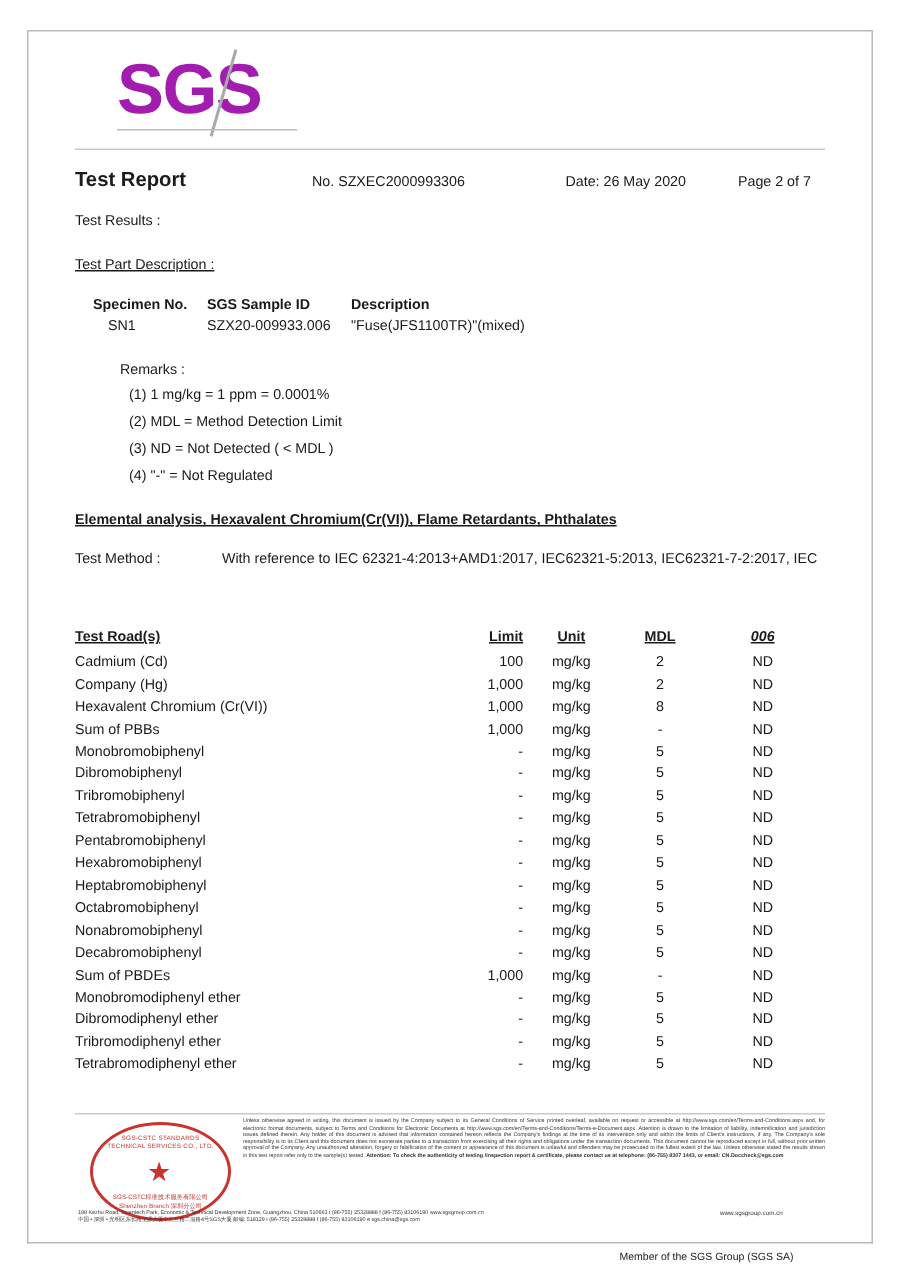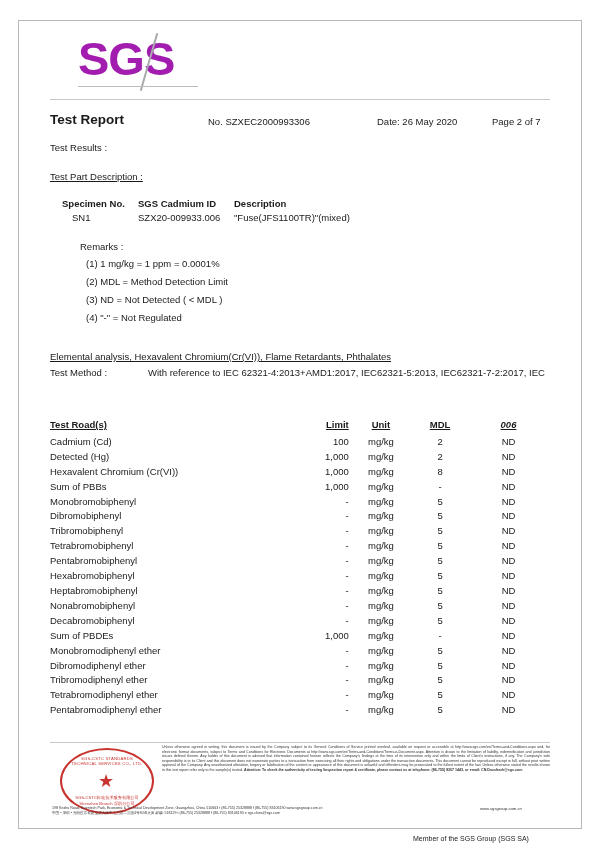--- a/index.html
+++ b/index.html
@@ -122,23 +122,23 @@
 
   .remarks-lbl   { left: 50px;  top: 241px; padding-left: 30px; }
   .rm1 { left: 86px; top: 258px; }
   .rm2 { left: 86px; top: 276px; }
   .rm3 { left: 86px; top: 294px; }
   .rm4 { left: 86px; top: 312px; }
 
   .section-head {
     position: absolute;
     left: 50px;
-    top: 351px;
-    font-size: 9.5px;
-    font-weight: normal;
+    top: 341px;
+    font-size: 9.5px;
+    font-weight: bold;
     text-decoration: underline;
   }
 
   .method-lbl { left: 50px;  top: 367px; }
   .method-l1  { left: 148px; top: 367px; }
   .method-l2  { left: 128px; top: 381px; }
 
   
   .tbl {
     position: absolute;
@@ -284,21 +284,21 @@
 
   <div class="title">Test Report</div>
   <div class="hdr-no">No. SZXEC2000993306</div>
   <div class="hdr-date">Date: 26 May 2020</div>
   <div class="hdr-page">Page 2 of 7</div>
 
   <div class="lbl results-lbl">Test Results :</div>
   <div class="lbl partdesc-lbl u">Test Part Description :</div>
 
   <div class="lbl spec-hdr-no">Specimen No.</div>
-  <div class="lbl spec-hdr-id">SGS Cadmium ID</div>
+  <div class="lbl spec-hdr-id">SGS Sample ID</div>
   <div class="lbl spec-hdr-desc">Description</div>
   <div class="lbl spec-no">SN1</div>
   <div class="lbl spec-id">SZX20-009933.006</div>
   <div class="lbl spec-desc">"Fuse(JFS1100TR)"(mixed)</div>
 
   <div class="lbl remarks-lbl">Remarks :</div>
   <div class="lbl rm1">(1) 1 mg/kg = 1 ppm = 0.0001%</div>
   <div class="lbl rm2">(2) MDL = Method Detection Limit</div>
   <div class="lbl rm3">(3) ND = Not Detected ( &lt; MDL )</div>
   <div class="lbl rm4">(4) "-" = Not Regulated</div>
@@ -321,21 +321,21 @@
       </thead>
       <tbody>
           <tr>
             <td class="c-item">Cadmium (Cd)</td>
             <td class="c-limit">100</td>
             <td class="c-unit">mg/kg</td>
             <td class="c-mdl">2</td>
             <td class="c-res">ND</td>
           </tr>
           <tr>
-            <td class="c-item">Detected (Hg)</td>
+            <td class="c-item">Company (Hg)</td>
             <td class="c-limit">1,000</td>
             <td class="c-unit">mg/kg</td>
             <td class="c-mdl">2</td>
             <td class="c-res">ND</td>
           </tr>
           <tr>
             <td class="c-item">Hexavalent Chromium (Cr(VI))</td>
             <td class="c-limit">1,000</td>
             <td class="c-unit">mg/kg</td>
             <td class="c-mdl">8</td>
@@ -391,20 +391,27 @@
             <td class="c-res">ND</td>
           </tr>
           <tr>
             <td class="c-item">Heptabromobiphenyl</td>
             <td class="c-limit">-</td>
             <td class="c-unit">mg/kg</td>
             <td class="c-mdl">5</td>
             <td class="c-res">ND</td>
           </tr>
           <tr>
+            <td class="c-item">Octabromobiphenyl</td>
+            <td class="c-limit">-</td>
+            <td class="c-unit">mg/kg</td>
+            <td class="c-mdl">5</td>
+            <td class="c-res">ND</td>
+          </tr>
+          <tr>
             <td class="c-item">Nonabromobiphenyl</td>
             <td class="c-limit">-</td>
             <td class="c-unit">mg/kg</td>
             <td class="c-mdl">5</td>
             <td class="c-res">ND</td>
           </tr>
           <tr>
             <td class="c-item">Decabromobiphenyl</td>
             <td class="c-limit">-</td>
             <td class="c-unit">mg/kg</td>
@@ -434,27 +441,20 @@
           </tr>
           <tr>
             <td class="c-item">Tribromodiphenyl ether</td>
             <td class="c-limit">-</td>
             <td class="c-unit">mg/kg</td>
             <td class="c-mdl">5</td>
             <td class="c-res">ND</td>
           </tr>
           <tr>
             <td class="c-item">Tetrabromodiphenyl ether</td>
-            <td class="c-limit">-</td>
-            <td class="c-unit">mg/kg</td>
-            <td class="c-mdl">5</td>
-            <td class="c-res">ND</td>
-          </tr>
-          <tr>
-            <td class="c-item">Pentabromodiphenyl ether</td>
             <td class="c-limit">-</td>
             <td class="c-unit">mg/kg</td>
             <td class="c-mdl">5</td>
             <td class="c-res">ND</td>
           </tr>
         </tbody>
     </table>
   </div>
 
   <div class="footer-rule"></div>

